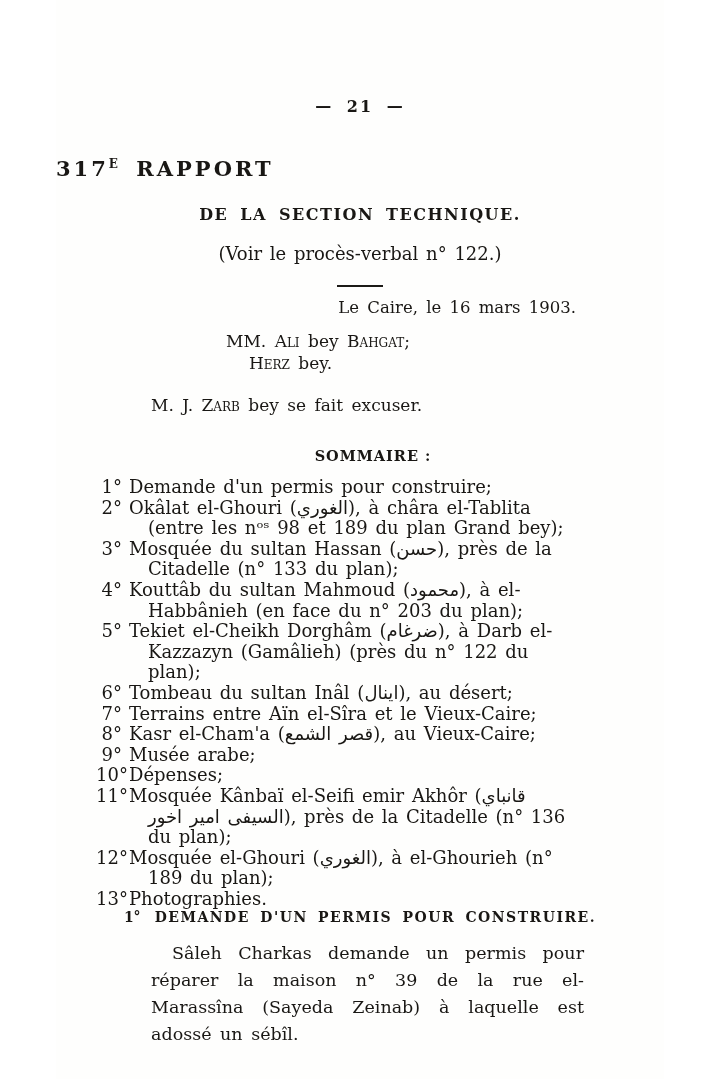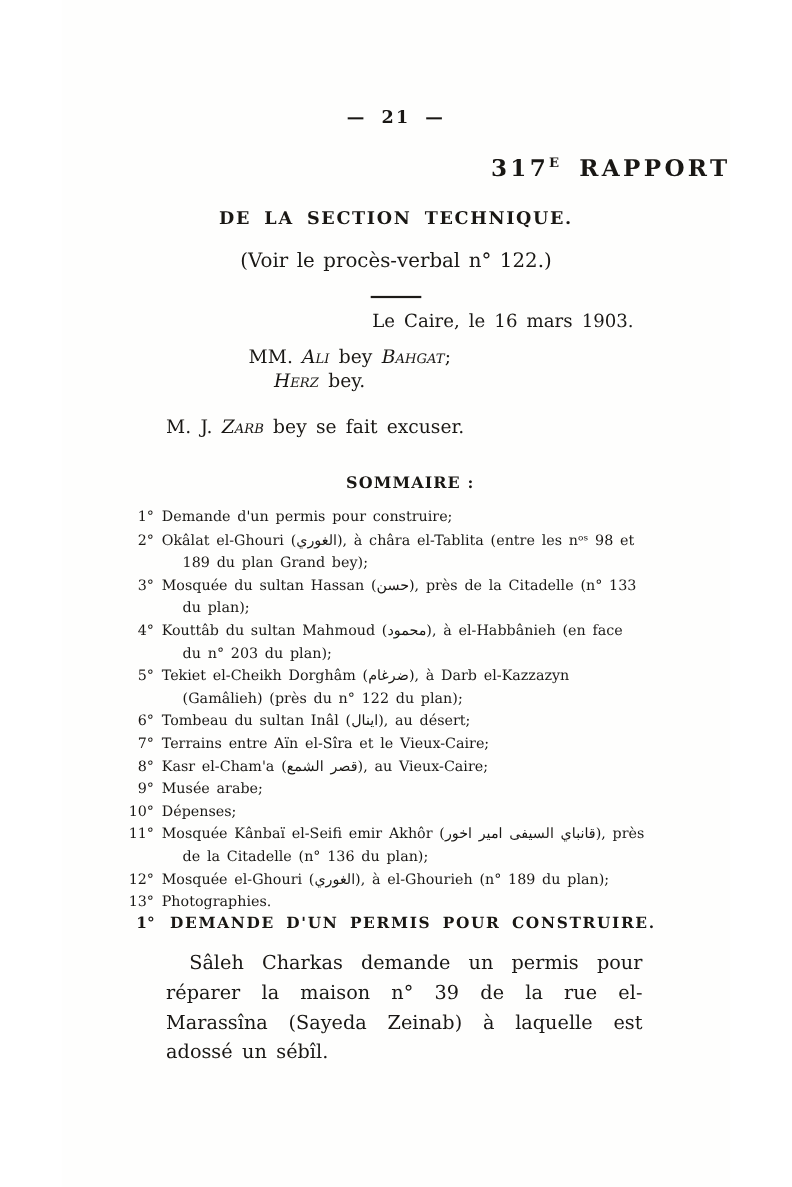--- a/index.html
+++ b/index.html
@@ -15,22 +15,22 @@
   }
   .pagenum {
     padding-top: 97px;
     text-align: center;
     font-size: 16px;
     font-weight: bold;
     letter-spacing: 2px;
     word-spacing: 6px;
   }
   .report-title {
-    margin-top: 24px;
-    text-align: right;
+    margin-top: 40px;
+    text-align: left;
     font-size: 21px;
     font-weight: bold;
     letter-spacing: 3px;
     word-spacing: 8px;
   }
   .report-title sup { font-size: 12px; letter-spacing: 0; }
   .report-subtitle {
     margin-top: 24px;
     text-align: center;
     font-size: 16px;
@@ -62,37 +62,37 @@
     font-size: 17px;
     word-spacing: 3px;
   }
   .attendees {
     margin: 13px 0 0 170px;
     font-size: 17px;
     line-height: 22px;
     word-spacing: 3px;
   }
   .attendee-2 { padding-left: 23px; }
-  .sc { font-variant: small-caps; font-style: italic; }
+  .sc { font-variant: small-caps; }
   .excused {
     margin: 21px 0 0 95px;
     font-size: 17px;
     word-spacing: 3px;
   }
   .sommaire-title {
     margin-top: 32px;
     text-align: center;
     font-size: 14.5px;
     font-weight: bold;
     letter-spacing: 1px;
     padding-left: 26px;
   }
   .sommaire {
-    margin: 13px 78px 0 58px;
-    font-size: 13px;
+    margin: 13px 78px 0 40px;
+    font-size: 18px;
     line-height: 20.6px;
     word-spacing: 2px;
   }
   .si {
     padding-left: 52px;
     text-indent: -52px;
   }
   .si .num {
     display: inline-block;
     width: 26px;

